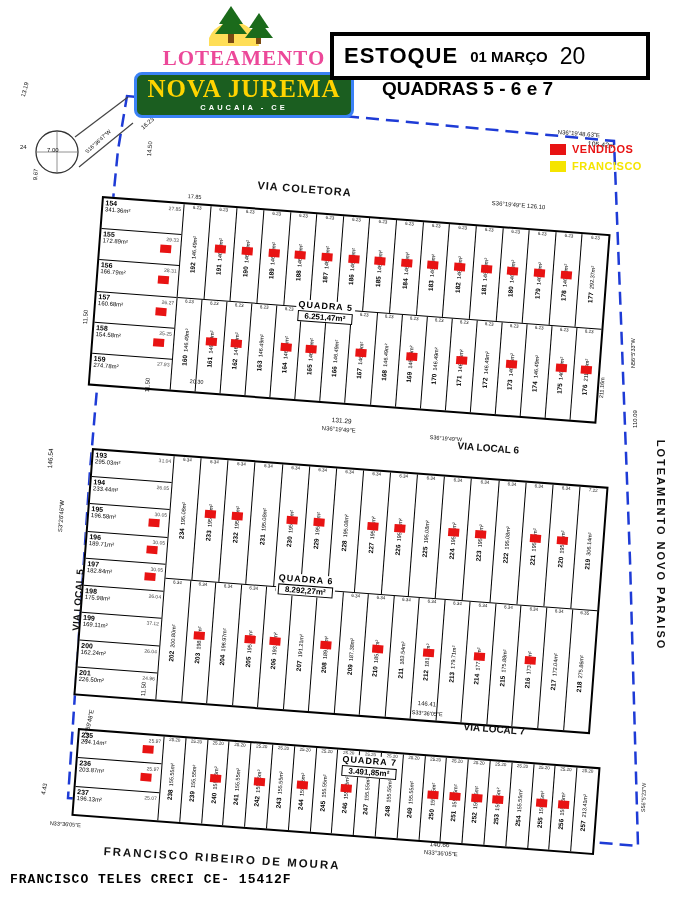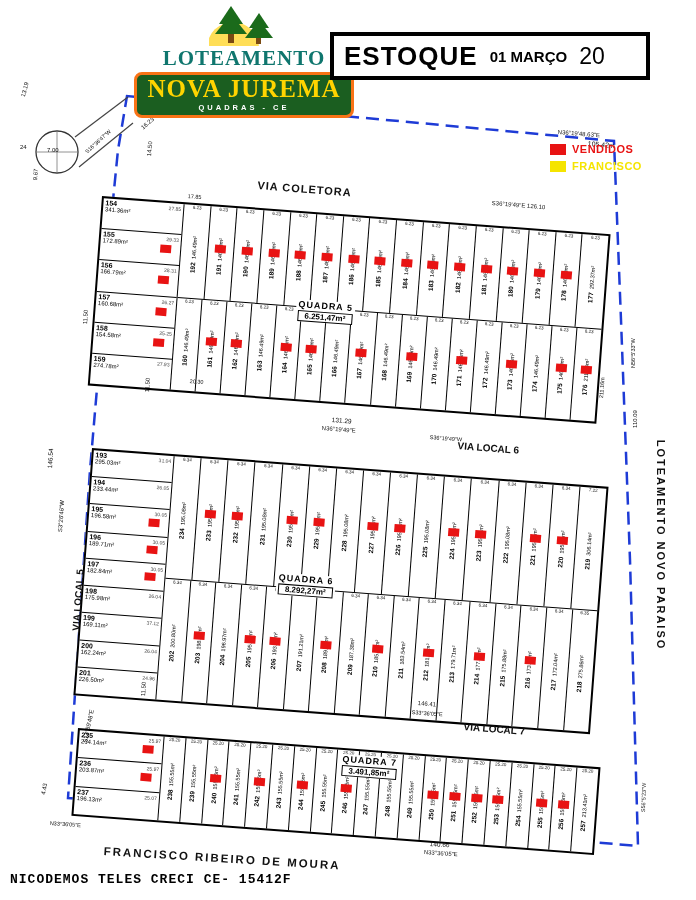--- a/index.html
+++ b/index.html
@@ -1,26 +1,26 @@
 <!DOCTYPE html>
 <html><head>
 <meta charset="utf-8">
 <style>
   html,body{margin:0;padding:0;background:#fff;font-family:"Liberation Sans",sans-serif;}
   .canvas{position:relative;width:696px;height:900px;background:#fff;overflow:hidden;}
   .overlay{position:absolute;left:0;top:0;z-index:1;}
 
   
   .logo{position:absolute;left:118px;top:4px;width:252px;text-align:center;z-index:8;}
-  .brand-top{font-family:"Liberation Serif",serif;font-weight:700;font-size:21px;color:#0f766e;letter-spacing:1px;margin-top:-4px;}
-  .brand-box{display:inline-block;background:#1b5e20;border:3px solid #f97316;border-radius:8px;padding:1px 10px 3px;margin-top:1px;}
+  .brand-top{font-family:"Liberation Serif",serif;font-weight:700;font-size:21px;color:#ec4899;letter-spacing:1px;margin-top:-4px;}
+  .brand-box{display:inline-block;background:#1b5e20;border:3px solid #3b82f6;border-radius:8px;padding:1px 10px 3px;margin-top:1px;}
   .brand-name{font-family:"Liberation Serif",serif;font-weight:700;font-size:25px;color:#ffd400;letter-spacing:1px;line-height:1.05;}
   .brand-city{font-size:7.5px;color:#fff;letter-spacing:3px;font-weight:700;margin-top:1px;}
   .stockbox{position:absolute;left:330px;top:32px;width:292px;height:40px;border:4px solid #000;background:#fff;display:flex;align-items:center;gap:12px;padding:0 10px;z-index:8;}
-  .stock-title{font-weight:900;font-size:26px;letter-spacing:1px;}
+  .stock-title{font-weight:900;font-size:22px;letter-spacing:1px;}
   .stock-date{font-weight:800;font-size:15px;}
   .stock-year{font-weight:400;font-size:23px;}
   .subtitle{position:absolute;left:382px;top:78px;font-weight:900;font-size:19px;z-index:8;}
   .legend{position:absolute;left:550px;top:143px;z-index:8;}
   .leg-row{display:flex;align-items:center;gap:6px;margin-bottom:5px;text-align:right;}
   .leg-swatch{width:16px;height:11px;display:inline-block;}
   .leg-label{font-weight:800;font-size:11px;letter-spacing:.5px;}
 
   
   .quadra{position:absolute;border:2px solid #000;background:#fff;display:flex;transform:rotate(4.3deg);transform-origin:left top;z-index:3;}
@@ -73,29 +73,30 @@
       <polygon points="22,2 10,20 34,20" fill="#1b6b1b"></polygon>
       <polygon points="22,10 6,30 38,30" fill="#1b6b1b"></polygon>
       <rect x="19" y="30" width="6" height="9" fill="#7a4a12"></rect>
       <polygon points="50,9 40,24 60,24" fill="#1b6b1b"></polygon>
       <polygon points="50,16 36,34 64,34" fill="#1b6b1b"></polygon>
       <rect x="47" y="34" width="5" height="6" fill="#7a4a12"></rect>
     </svg>
     <div class="brand-top">LOTEAMENTO</div>
     <div class="brand-box">
       <div class="brand-name">NOVA JUREMA</div>
-      <div class="brand-city">QUADRAS - CE</div>
+      <div class="brand-city">CAUCAIA - CE</div>
     </div>
   </div>
 
   <div class="stockbox">
     <span class="stock-title">ESTOQUE</span>
     <span class="stock-date">01 MARÇO</span>
     <span class="stock-year">20</span>
   </div>
+  <div class="subtitle">QUADRAS 5 - 6 e 7</div>
 
   <div class="legend">
 
       <div class="leg-row">
         <span class="leg-swatch" style="background: rgb(232, 19, 19);"></span>
         <span class="leg-label" style="color: rgb(232, 19, 19);">VENDIDOS</span>
       </div>
 
       <div class="leg-row">
         <span class="leg-swatch" style="background: rgb(245, 228, 0);"></span>
@@ -1063,15 +1064,15 @@
 
       <div class="ann" style="left: 630px; top: 368px; font-size: 5.5px; transform: rotate(-90deg);">N56°5'33"W</div>
 
       <div class="ann" style="left: 632px; top: 428px; font-size: 6px; transform: rotate(-90deg);">110.09</div>
 
       <div class="ann" style="left: 640px; top: 812px; font-size: 5.5px; transform: rotate(-88deg);">S56°5'23"W</div>
 
       <div class="ann" style="left: 598px; top: 398px; font-size: 5.5px; transform: rotate(-86deg);">211.16m</div>
     </div>
 
-  <div class="footer">NICODEMOS TELES CRECI CE- 15412F</div>
+  <div class="footer">FRANCISCO TELES CRECI CE- 15412F</div>
 
 </div>
 
 </body></html>

